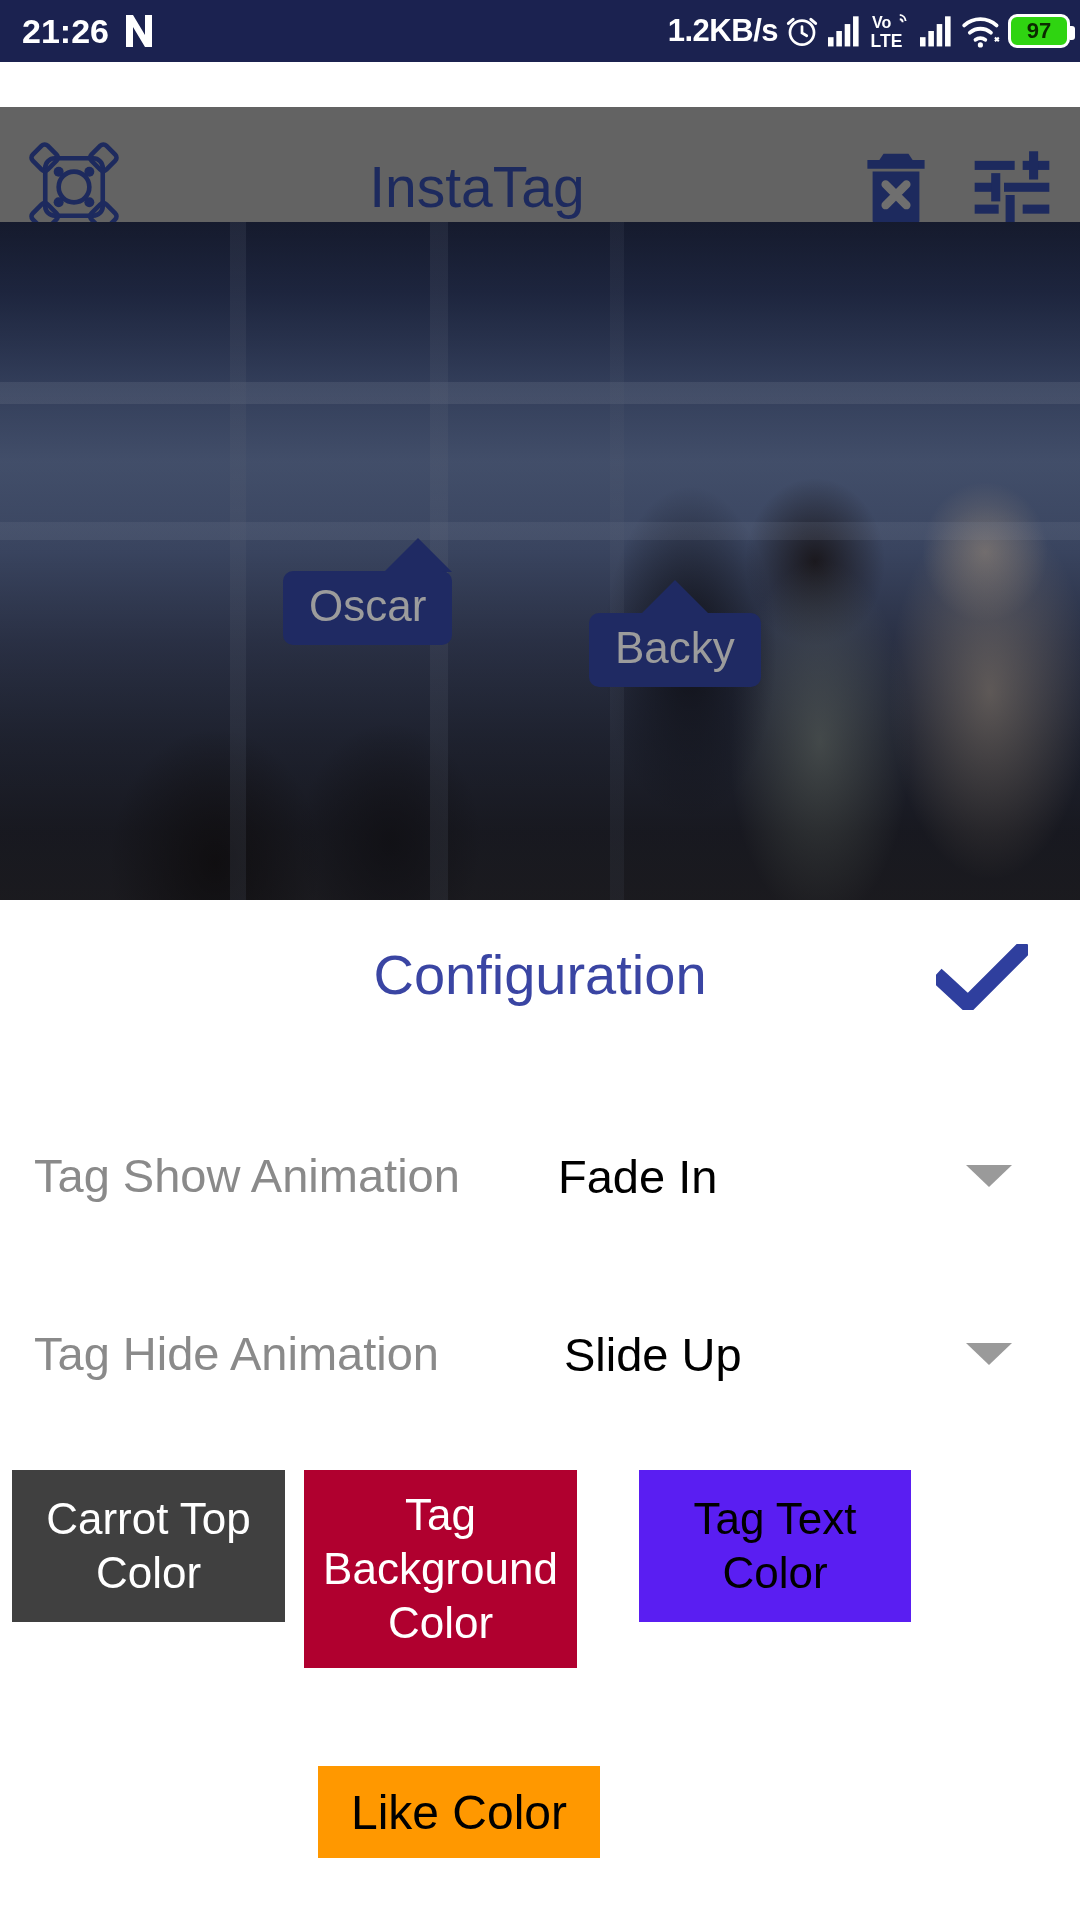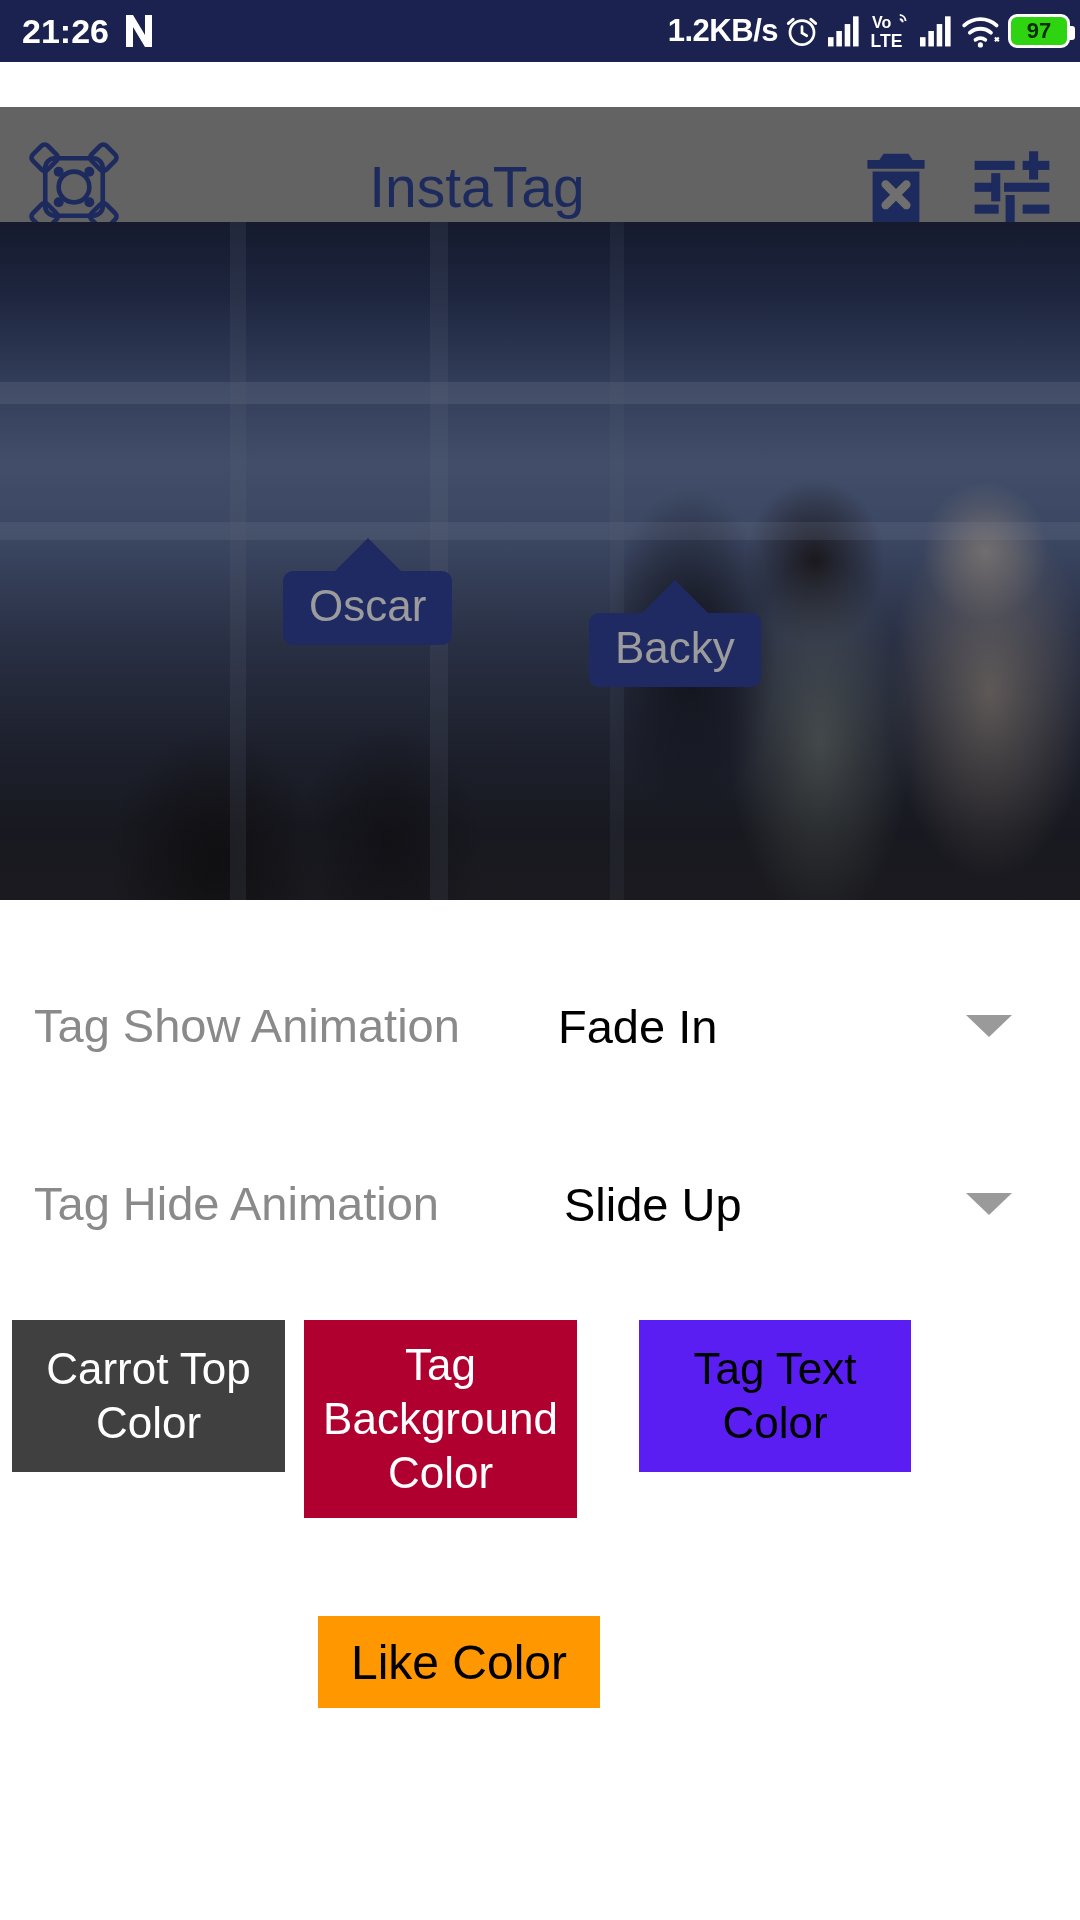--- a/index.html
+++ b/index.html
@@ -343,33 +343,39 @@
       </g>
     </svg>
   </div>
 </div>
 
 <div class="photo-area">
   <div class="photo-canvas"></div>
   <div class="photo-mullions"></div>
   <div class="photo-tint"></div>
 
-  <div class="tag" style="left:283px; top:316px;">
+  <div class="tag" style="left:283px; top:316px;align-items:flex-end;">
     <div class="tag-carrot"></div>
     <div class="tag-body">Oscar</div>
   </div>
 
   <div class="tag" style="left:589px; top:358px;">
     <div class="tag-carrot"></div>
     <div class="tag-body">Backy</div>
   </div>
 </div>
 
 <div class="config">
 
+  <div class="config-header">
+    <div class="config-title">Configuration</div>
+    <svg class="check-btn" viewBox="0 0 46 33">
+      <path d="M3 18 L16 30 L43 3" fill="none" stroke="#2f3f9e" stroke-width="8" stroke-linecap="square"></path>
+    </svg>
+  </div>
 
   <div class="row row-show">
     <div class="row-label two-line">Tag Show Animation</div>
     <div class="row-value v-show">Fade In</div>
     <div class="caret"></div>
   </div>
 
   <div class="row row-hide">
     <div class="row-label one-line">Tag Hide Animation</div>
     <div class="row-value v-hide">Slide Up</div>

